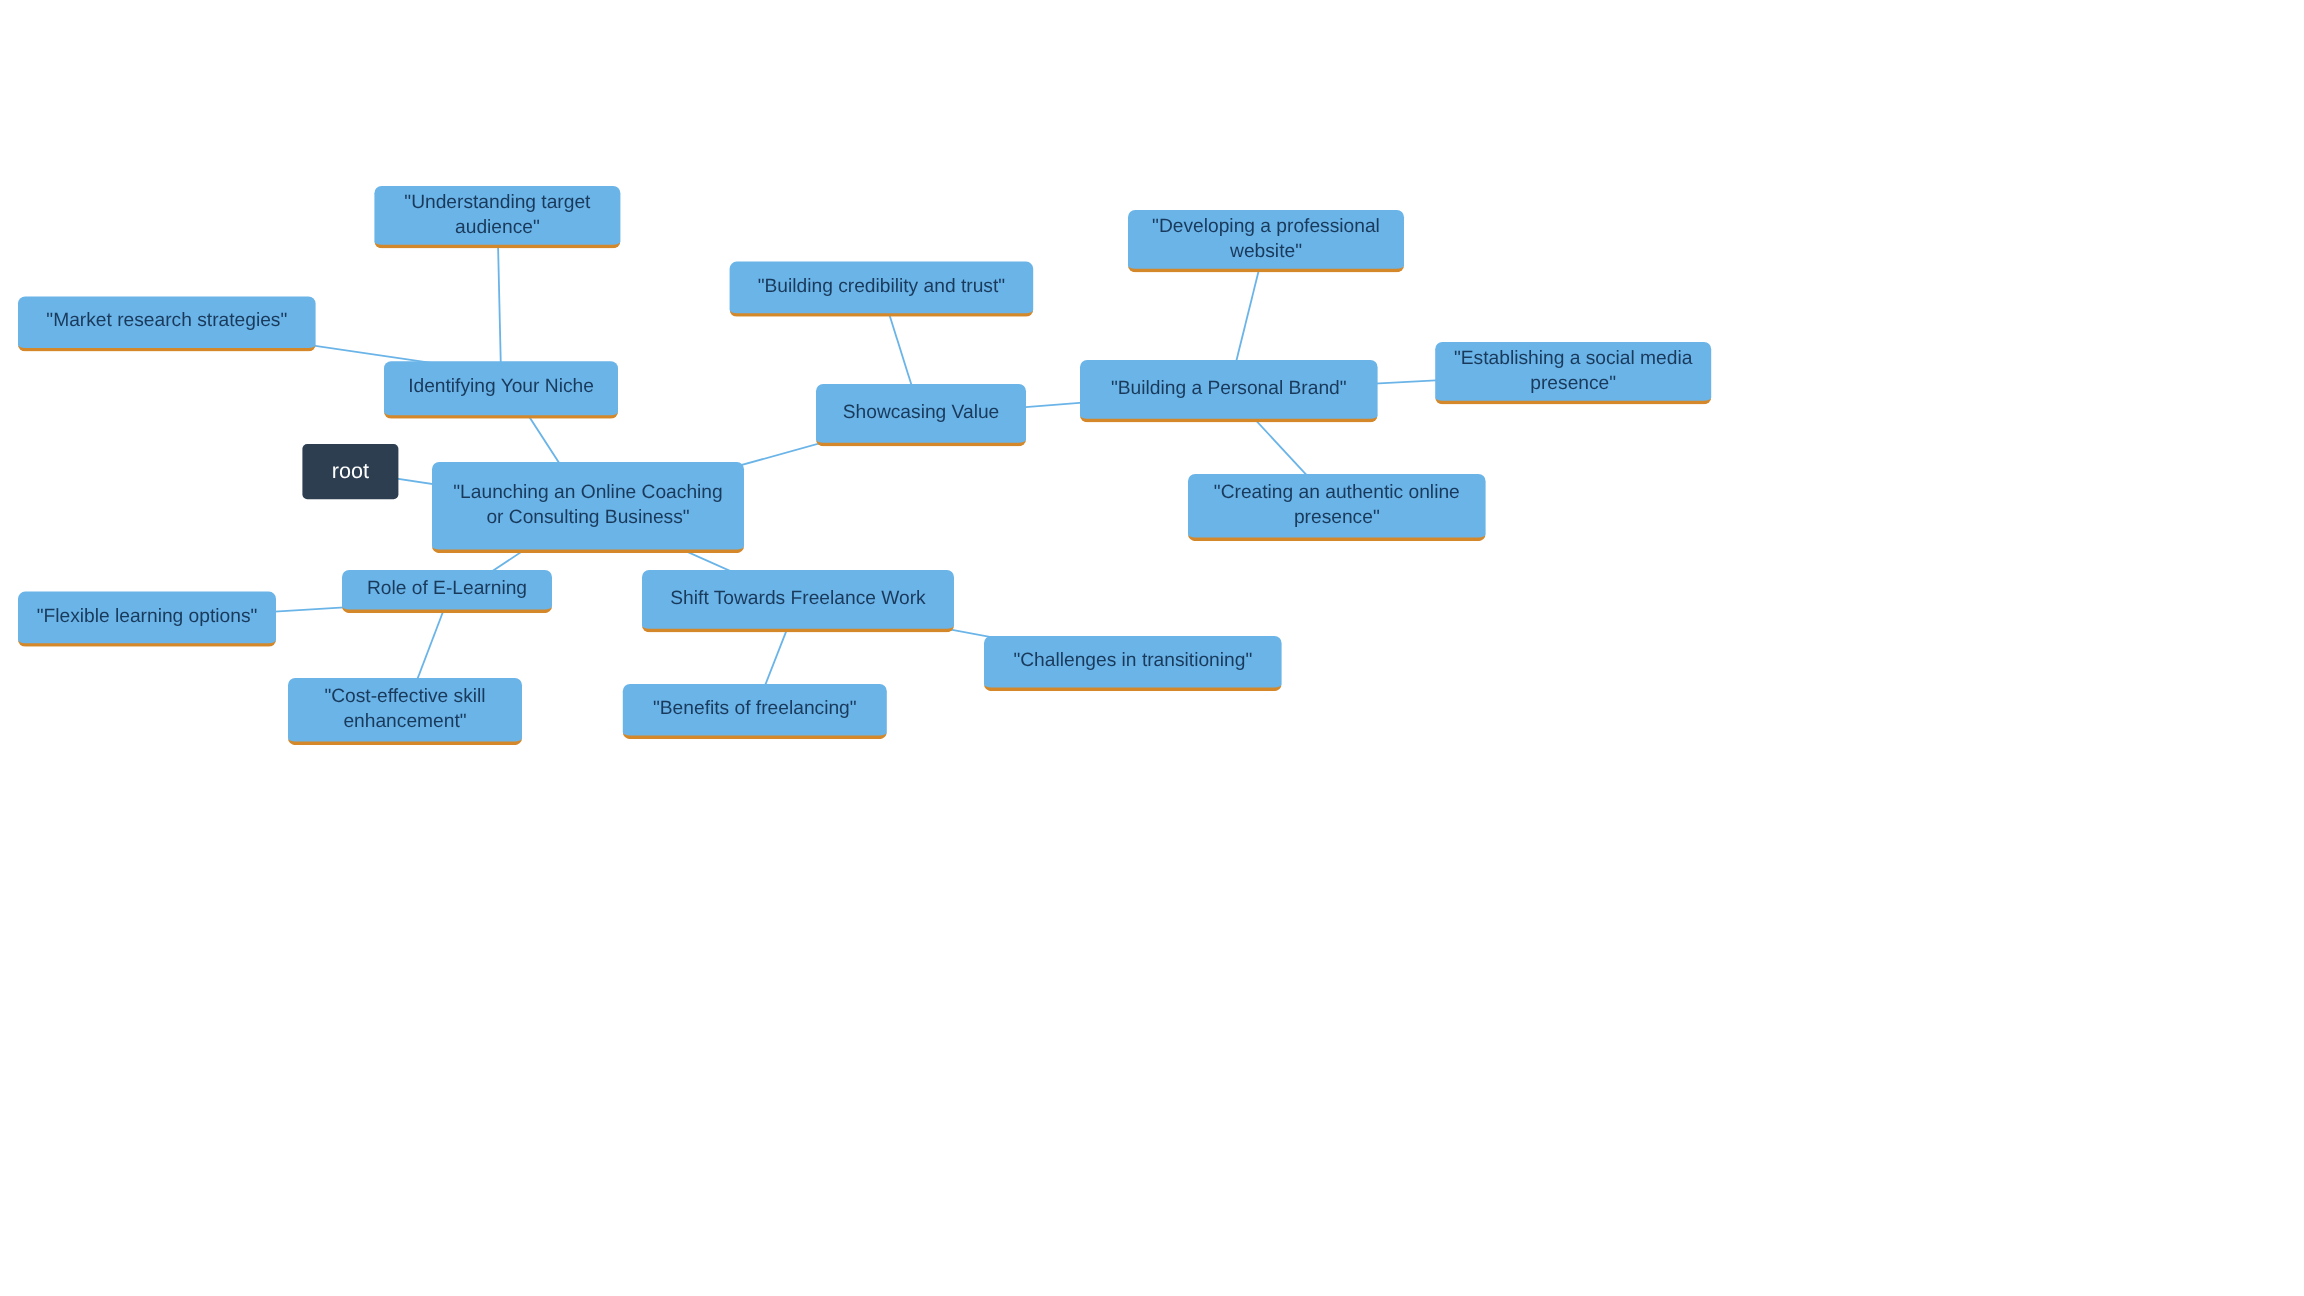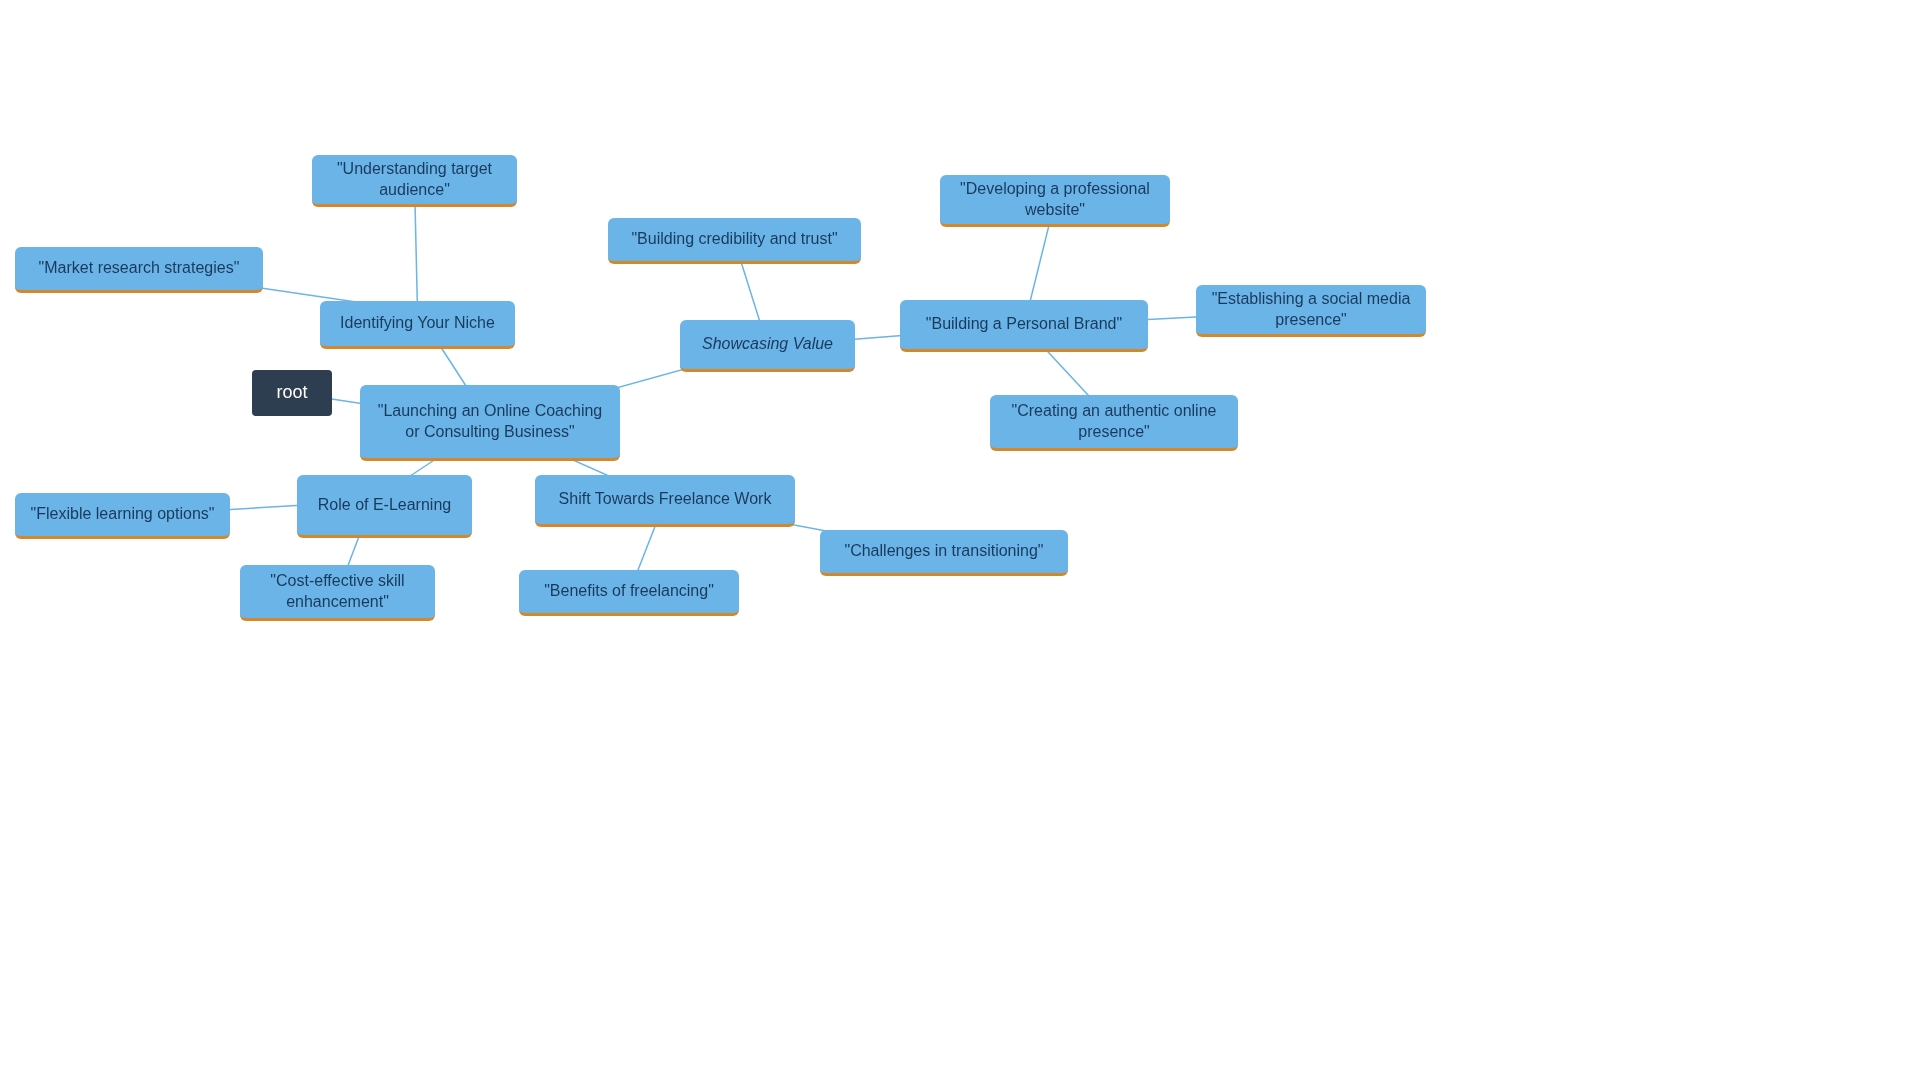--- a/index.html
+++ b/index.html
@@ -67,27 +67,27 @@
 <div id="nodes-container">
     <div class="node root" style="left: 252px; top: 370px; width: 80px; height: 46px;">
       <span>root</span>
     </div>
     <div class="node" style="left: 360px; top: 385px; width: 260px; height: 76px;">
       <span>"Launching an Online Coaching or Consulting Business"</span>
     </div>
     <div class="node" style="left: 320px; top: 301px; width: 195px; height: 48px;">
       <span>Identifying Your Niche</span>
     </div>
-    <div class="node" style="left: 680px; top: 320px; width: 175px; height: 52px; font-style: italic;">
+    <div class="node" style="left: 680px; top: 320px; width: 175px; height: 52px;">
       <span>Showcasing Value</span>
     </div>
     <div class="node" style="left: 900px; top: 300px; width: 248px; height: 52px;">
       <span>"Building a Personal Brand"</span>
     </div>
-    <div class="node" style="left: 285px; top: 475px; width: 175px; height: 63px; margin-left: 12px;">
+    <div class="node" style="left: 285px; top: 475px; width: 175px; height: 36px;">
       <span>Role of E-Learning</span>
     </div>
     <div class="node" style="left: 535px; top: 475px; width: 260px; height: 52px;">
       <span>Shift Towards Freelance Work</span>
     </div>
     <div class="node" style="left: 312px; top: 155px; width: 205px; height: 52px;">
       <span>"Understanding target audience"</span>
     </div>
     <div class="node" style="left: 15px; top: 247px; width: 248px; height: 46px;">
       <span>"Market research strategies"</span>

